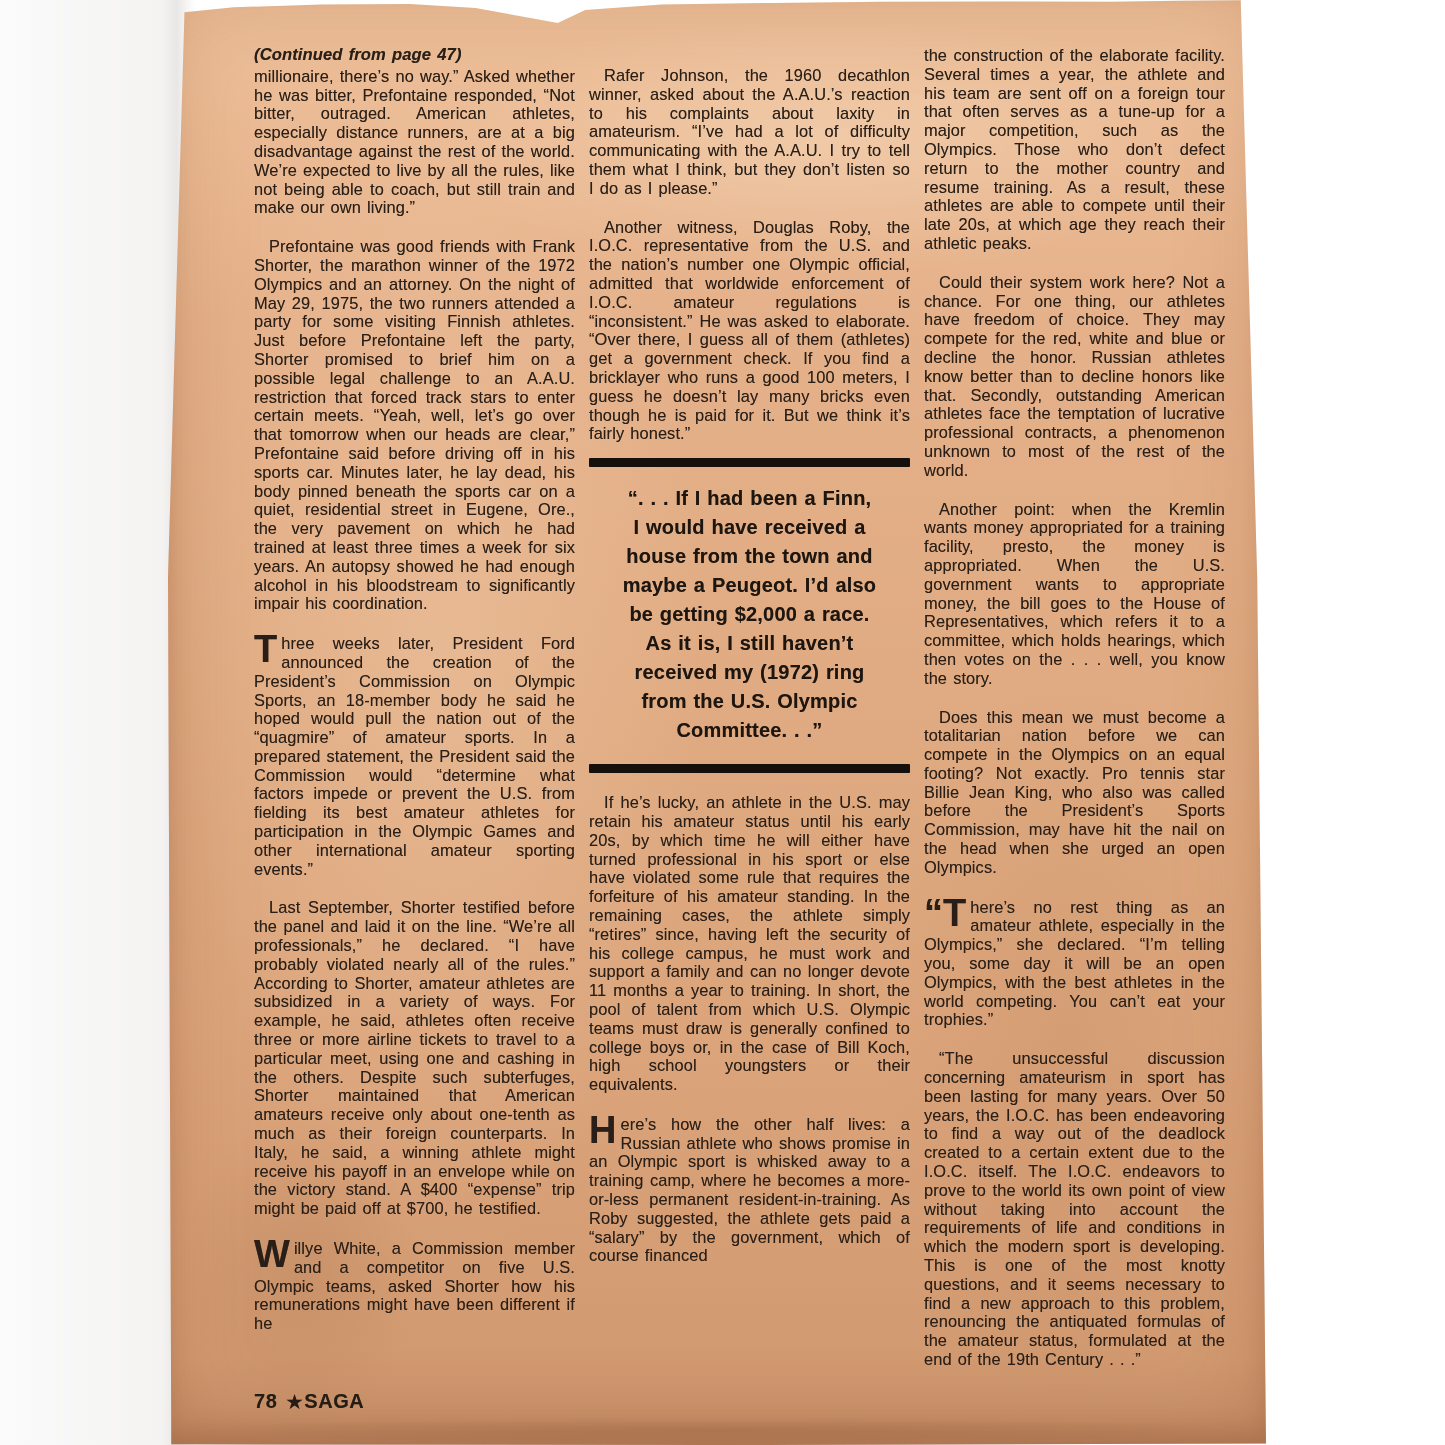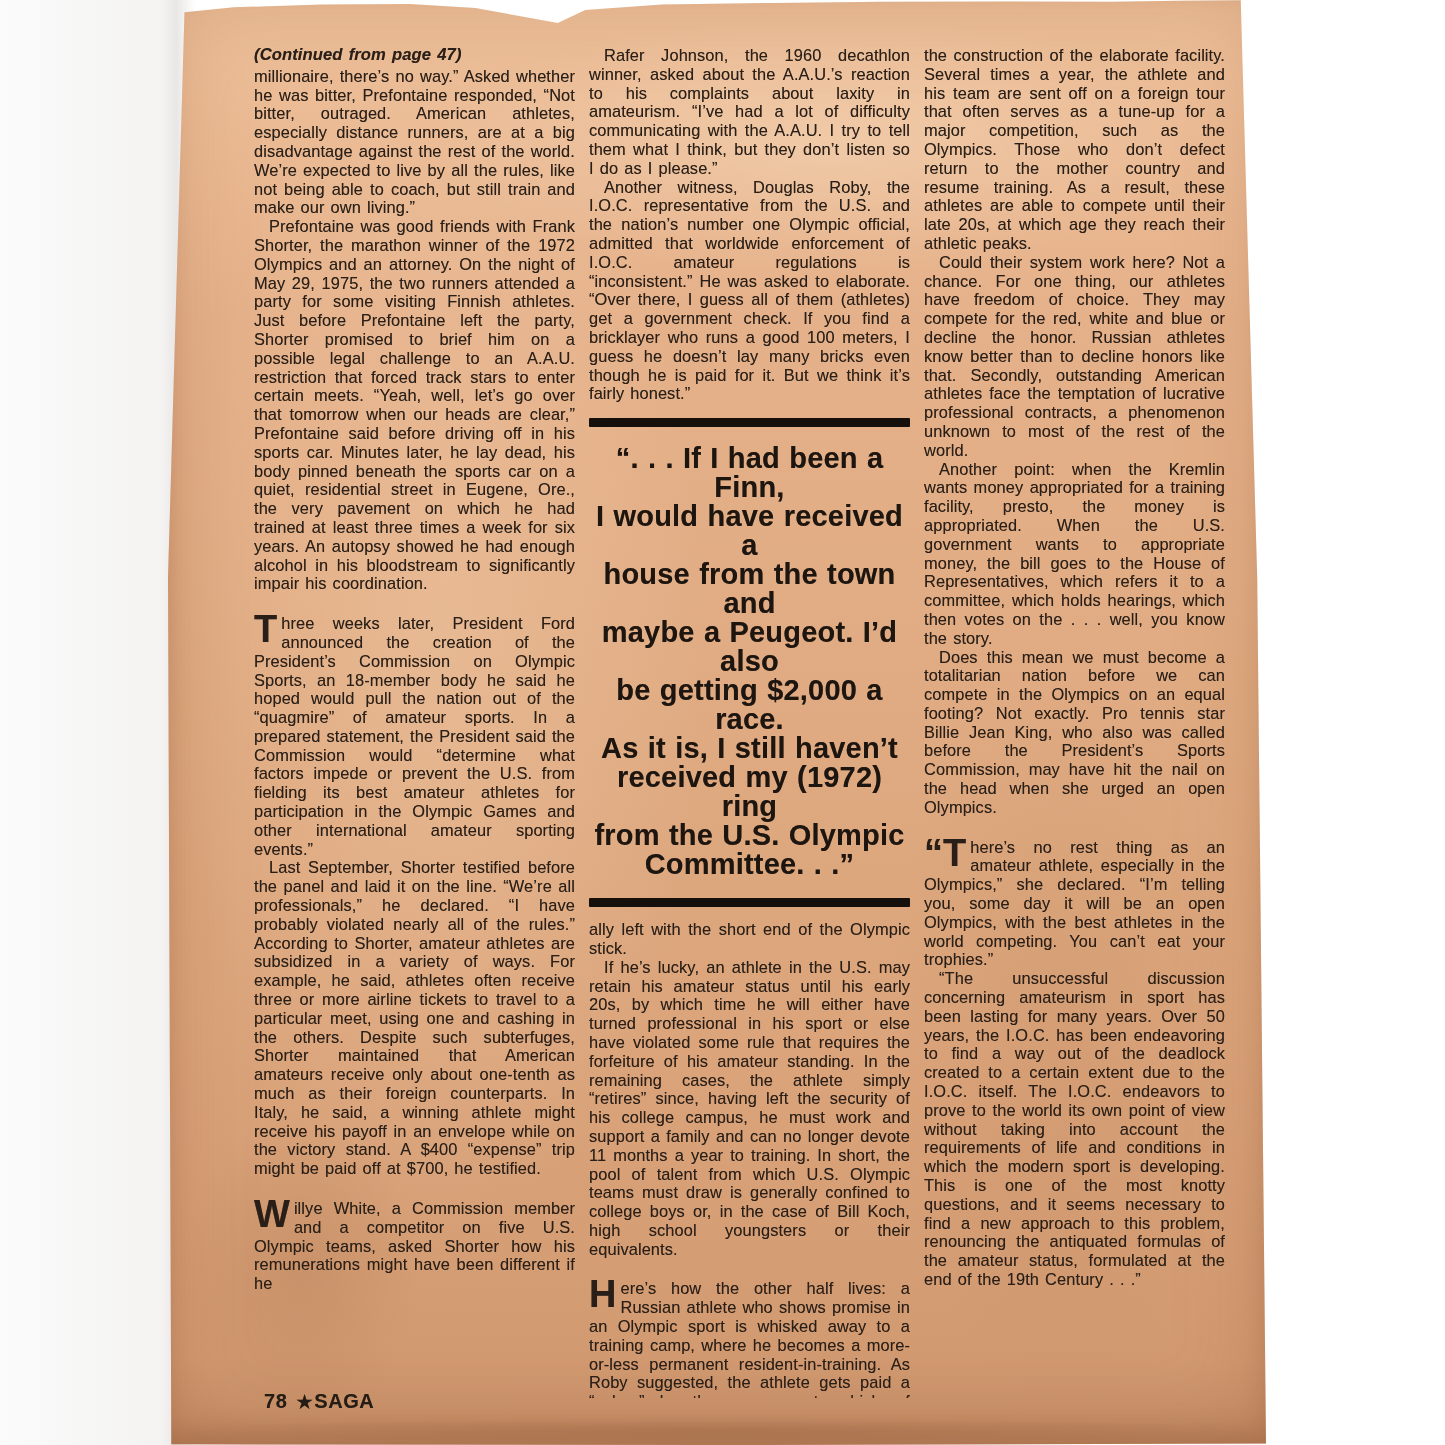--- a/index.html
+++ b/index.html
@@ -46,21 +46,21 @@
     overflow:hidden;
     color:#291f18;
     font-size:16.4px;
     line-height:18.8px;
     text-align:justify;
     word-spacing:1.4px;
     letter-spacing:0.1px;
   }
   .col3{width:301px;}
   .col p{margin:0;}
-  p.indent{text-indent:15px;}
+  p.indent{text-indent:15px;margin-top:20px;}
   p.gap{margin-top:21px;}
   .continued{
     font-weight:bold;font-style:italic;
     font-size:16.6px;
     margin-bottom:2px !important;
     text-align:left;
   }
   .dropcap{
     float:left;
     font-weight:bold;
@@ -74,31 +74,31 @@
   }
   .pq-bar{
     height:9px;
     background:#16100c;
     border-radius:1px;
   }
   .pq-text{
     white-space:pre-line;
     text-align:center;
     font-weight:bold;
-    font-size:29px;
+    font-size:20px;
     line-height:29px;
     letter-spacing:0.2px;
     word-spacing:1px;
     padding:17px 2px 19px 2px;
     color:#1d1510;
   }
   .it{font-style:italic;}
   .footer{
     position:absolute;
-    left:96px;top:1390px;
+    left:86px;top:1390px;
     font-size:20px;
     font-weight:bold;
     letter-spacing:0.6px;
     color:#241c15;
     display:flex;
     align-items:center;
     gap:9px;
   }
   .footer .pgnum{font-weight:600;}
   .footer .star{font-size:18px;margin-right:1px;}
@@ -137,21 +137,20 @@
 house from the town and
 maybe a Peugeot. I’d also
 be getting $2,000 a race.
 As it is, I still haven’t
 received my (1972) ring
 from the U.S. Olympic
 Committee. . .”</div>
           <div class="pq-bar"></div>
         </div>
 
-        <p>ally left with the short end of the Olympic stick.</p>
         <p class="indent">If he’s lucky, an athlete in the U.S. may retain his amateur status until his early 20s, by which time he will either have turned professional in his sport or else have violated some rule that requires the forfeiture of his amateur standing. In the remaining cases, the athlete simply “retires” since, having left the security of his college campus, he must work and support a family and can no longer devote 11 months a year to training. In short, the pool of talent from which U.S. Olympic teams must draw is generally confined to college boys or, in the case of Bill Koch, high school youngsters or their equivalents.</p>
         <p class="gap">
           <span class="dropcap">H</span><span>ere’s how the other half lives: a Russian athlete who shows promise in an Olympic sport is whisked away to a training camp, where he becomes a more-or-less permanent resident-in-training. As Roby suggested, the athlete gets paid a “salary” by the government, which of course financed</span>
         </p>
       </div>
 
       <div class="col col3">
         <p>the construction of the elaborate facility. Several times a year, the athlete and his team are sent off on a foreign tour that often serves as a tune-up for a major competition, such as the Olympics. Those who don’t defect return to the mother country and resume training. As a result, these athletes are able to compete until their late 20s, at which age they reach their athletic peaks.</p>
         <p class="indent">Could their system work here? Not a chance. For one thing, our athletes have freedom of choice. They may compete for the red, white and blue or decline the honor. Russian athletes know better than to decline honors like that. Secondly, outstanding American athletes face the temptation of lucrative professional contracts, a phenomenon unknown to most of the rest of the world.</p>
         <p class="indent">Another point: when the Kremlin wants money appropriated for a training facility, presto, the money is appropriated. When the U.S. government wants to appropriate money, the bill goes to the House of Representatives, which refers it to a committee, which holds hearings, which then votes on the . . . well, you know the story.</p>

